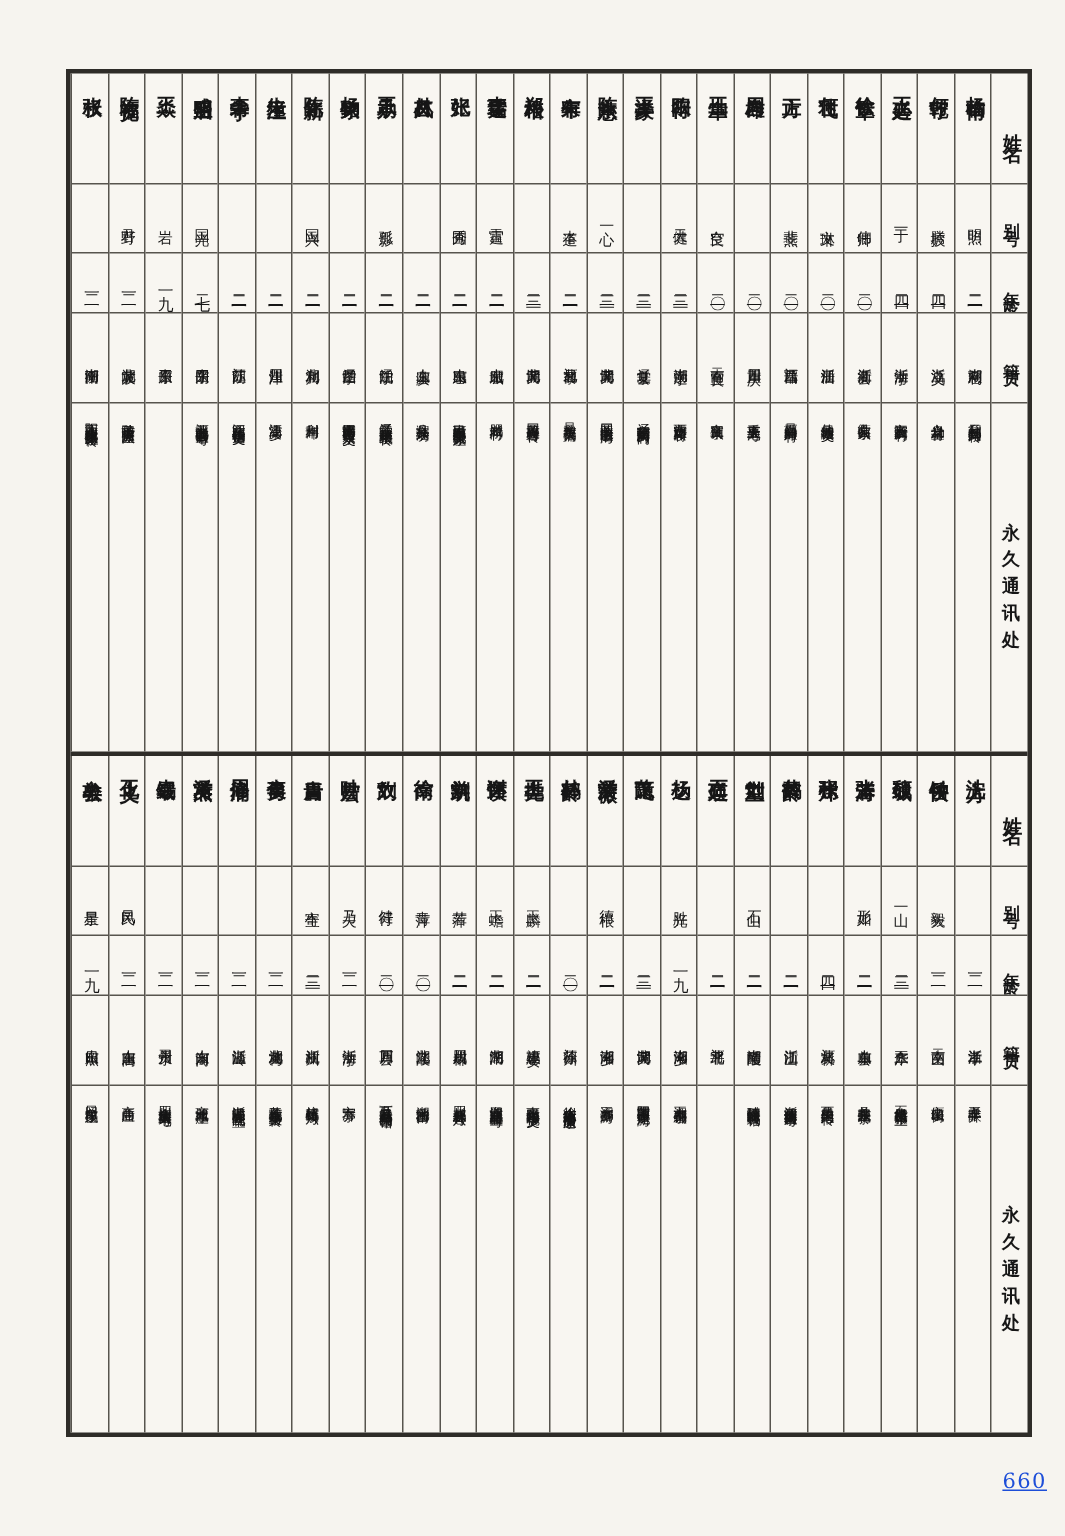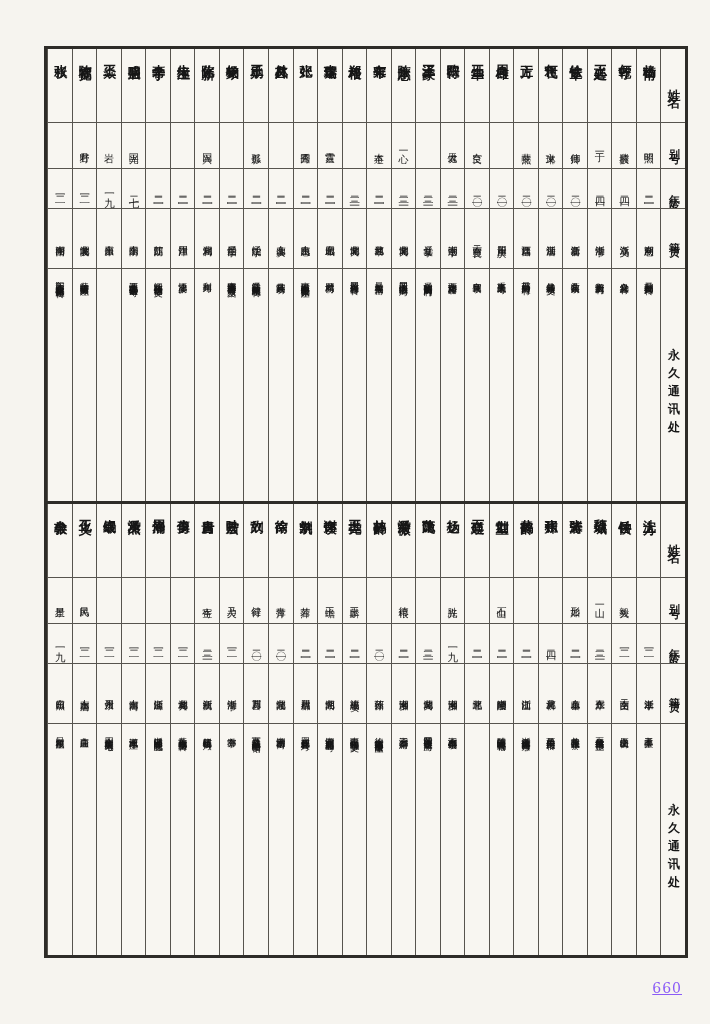--- a/index.html
+++ b/index.html
@@ -53,22 +53,22 @@
   .c-addr  { flex:1; border-bottom:none; font-size:9px; padding-top:6px; letter-spacing:0.5px; }
 
   .header-col .cell { font-weight:bold; }
   .header-col .c-name   { font-size:13px; justify-content:center; padding-top:3px; letter-spacing:0.5em; }
   .header-col .c-alias  { font-size:11px; letter-spacing:0.5em; }
   .header-col .c-age    { font-size:11px; letter-spacing:0.35em; }
   .header-col .c-origin { font-size:11px; letter-spacing:0.5em; }
   .header-col .c-addr   { font-size:12px; justify-content:center; letter-spacing:1.5em; padding-top:0; }
 
   .page-number {
-    position:absolute; right:28px; top:980px;
-    font-size:14px; color:#8b5cf6;
+    position:absolute; right:12px; top:980px;
+    font-size:14px; color:#1d4ed8;
     font-family:"DejaVu Serif", serif;
     letter-spacing:1px;
     text-decoration:underline;
   }
 </style>
 </head>
 <body>
 
 <div class="page">
 

